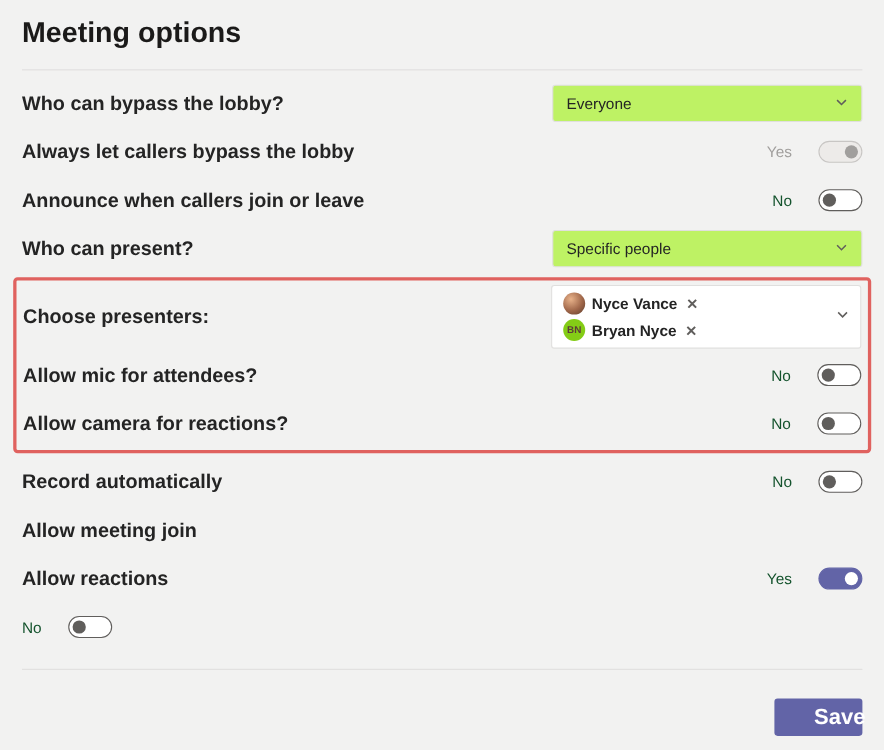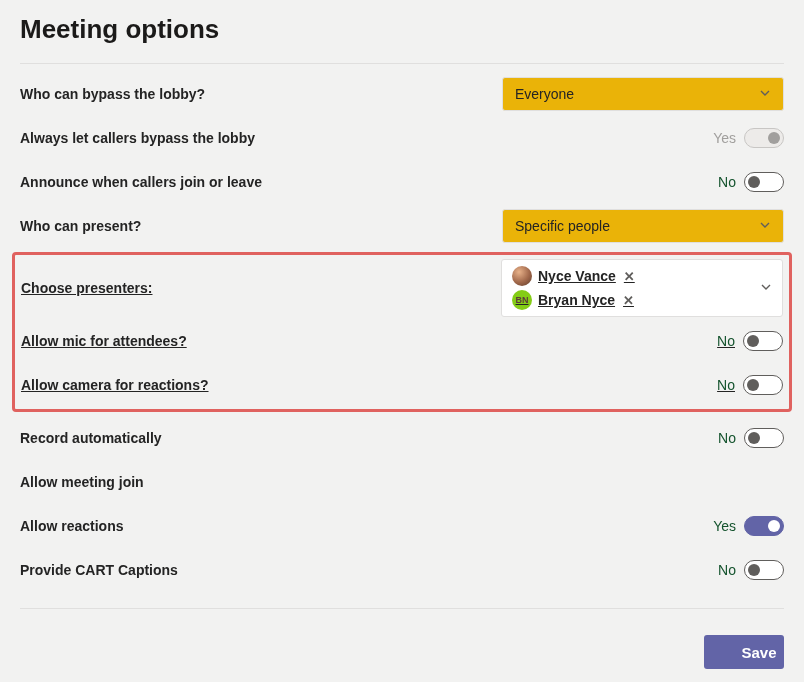--- a/index.html
+++ b/index.html
@@ -25,51 +25,51 @@
     margin: 0 0 8px 0;
   }
   .row {
     display: flex;
     align-items: center;
     justify-content: space-between;
     min-height: 44px;
     padding: 2px 0;
   }
   .row .label {
-    font-size: 14px;
+    font-size: 18px;
     font-weight: 600;
     color: #242424;
   }
   .right {
     display: flex;
     align-items: center;
     gap: 10px;
   }
   .select {
     width: 282px;
     height: 34px;
-    background: #eab308;
+    background: #bef264;
     border: 1px solid #e0dfde;
     border-radius: 3px;
     display: flex;
     align-items: center;
     justify-content: space-between;
     padding: 0 12px;
     cursor: pointer;
     font-size: 14px;
     color: #242424;
   }
   .select .chev {
     color: #605e5c;
     font-size: 12px;
   }
   .toggle-wrap {
     display: flex;
     align-items: center;
-    gap: 8px;
+    gap: 24px;
   }
   .toggle-text {
     font-size: 14px;
     color: #14532d;
   }
   .toggle-text.disabled { color: #a19f9d; }
   .toggle {
     width: 40px;
     height: 20px;
     border-radius: 10px;
@@ -100,21 +100,20 @@
   }
   .toggle.disabled .knob {
     left: auto; right: 3px;
     background: #a19f9d;
   }
   .highlight-box {
     border: 3px solid #e0625f;
     border-radius: 4px;
     margin: 4px -8px 4px -8px;
     padding: 2px 6px;
-    text-decoration: underline;
   }
   .presenter-select {
     width: 282px;
     background: #fff;
     border: 1px solid #e0dfde;
     border-radius: 3px;
     padding: 6px 10px;
     display: flex;
     justify-content: space-between;
     align-items: center;
@@ -164,21 +163,21 @@
     background: #e0dfde;
     margin-top: 16px;
   }
   .save-btn {
     background: #6264a7;
     color: #fff;
     border: none;
     border-radius: 3px;
     width: 80px;
     height: 34px;
-    font-size: 15px;
+    font-size: 20px;
     font-weight: 600;
     cursor: pointer;
     padding-left: 36px;
   }
 </style>
 </head>
 <body>
 
 <div class="page">
   <h1 class="page-title">Meeting options</h1>
@@ -298,21 +297,20 @@
     <div class="label">Allow reactions</div>
     <div class="right toggle-wrap">
       <span class="toggle-text">Yes</span>
       <div class="toggle on">
           <div class="knob"></div>
         </div>
     </div>
   </div>
 
   <div class="row">
-    <div class="label">Provide CART Captions</div>
     <div class="right toggle-wrap">
       <span class="toggle-text">No</span>
       <div class="toggle">
           <div class="knob"></div>
         </div>
     </div>
   </div>
 
   <div class="footer-divider"></div>
 

